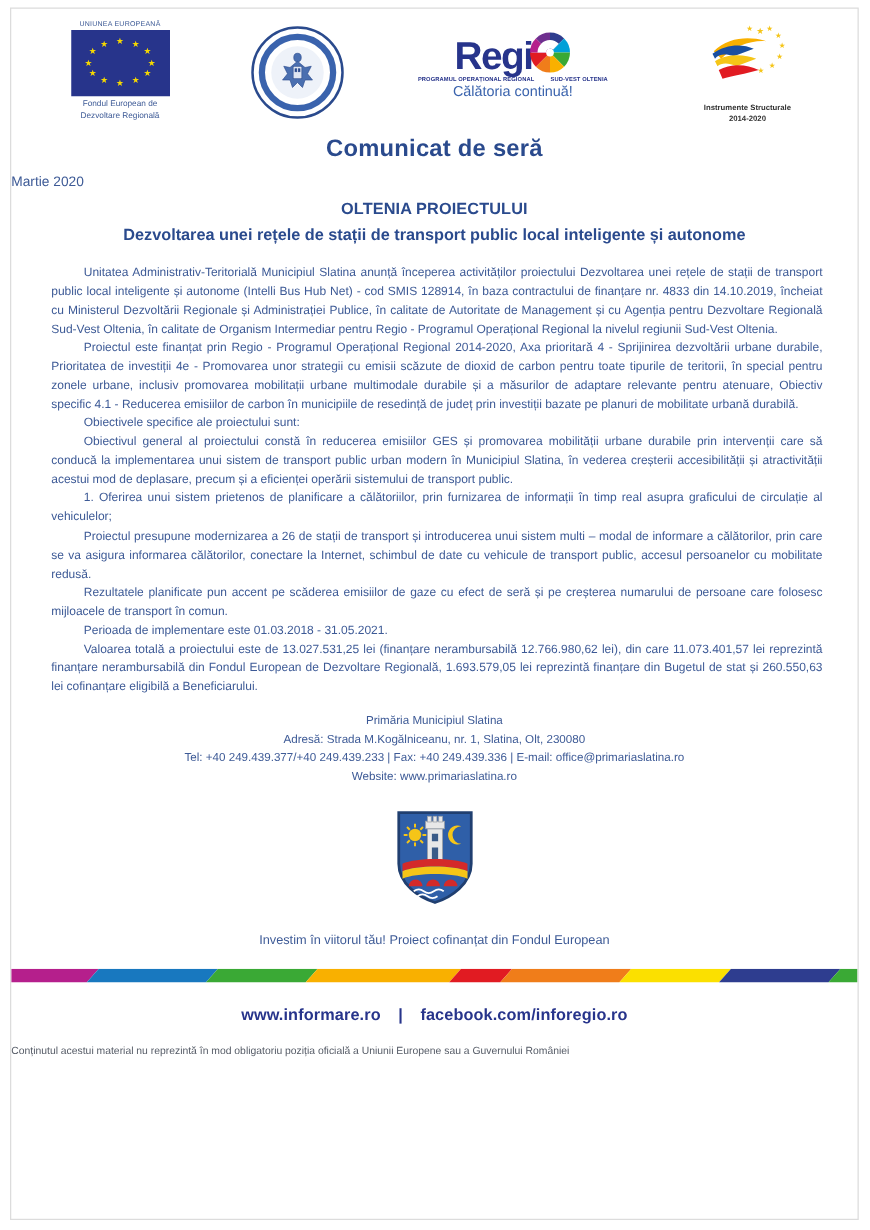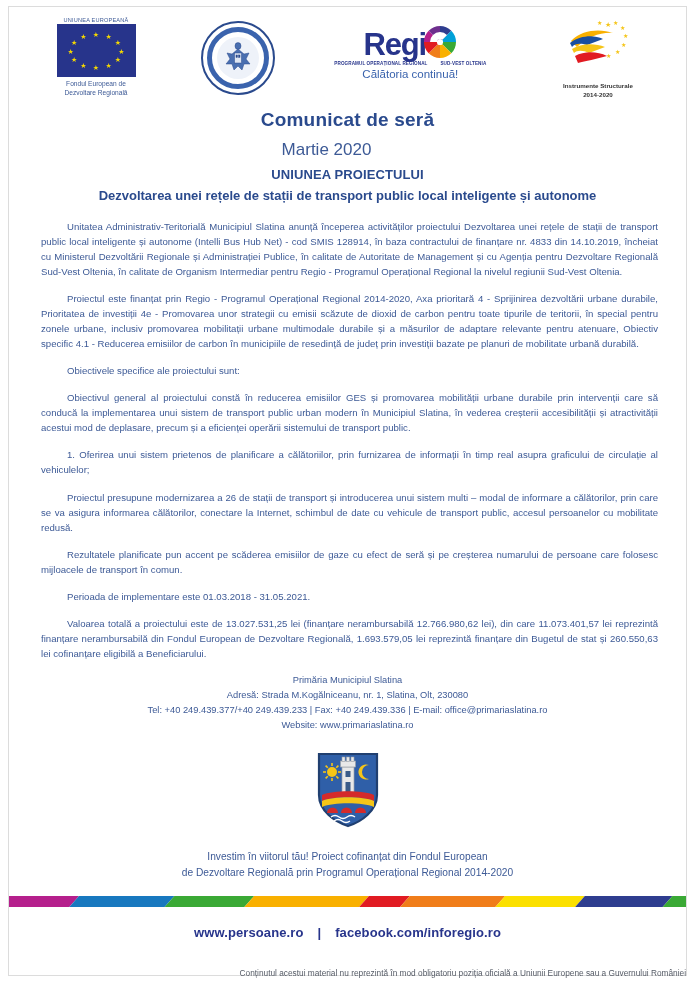--- a/index.html
+++ b/index.html
@@ -133,22 +133,22 @@
   
   .title-main {
     text-align: center;
     font-size: 19px;
     font-weight: bold;
     color: #2a4a8d;
     margin: 10px 0 0 0;
     letter-spacing: .2px;
   }
   .date-line {
-    text-align: center;
-    font-size: 17px;
+    text-align: left;
+    font-size: 11px;
     color: #3d5a96;
     padding-right: 42px;
     margin-top: 9px;
   }
   .subtitle-1 {
     text-align: center;
     font-size: 13px;
     font-weight: bold;
     color: #2a4a8d;
     margin-top: 7px;
@@ -163,21 +163,21 @@
     line-height: 1.45;
     padding: 0 26px;
   }
 
   
   .body-wrap {
     padding: 0 28px 0 32px;
     margin-top: 13px;
   }
   p.para {
-    margin: 12px 0 0 0;
+    margin: 0 0 0 0;
     font-size: 9.6px;
     line-height: 1.57;
     color: #3d5a96;
     text-align: justify;
     text-indent: 26px;
     text-justify: inter-word;
   }
 
   
   .contact {
@@ -212,24 +212,24 @@
   .links {
     text-align: center;
     font-size: 13px;
     font-weight: bold;
     color: #27348b;
     margin-top: 18px;
     letter-spacing: .1px;
   }
   .links .sep { margin: 0 14px; font-weight: bold; }
   .disclaimer {
-    text-align: right;
+    text-align: left;
     font-size: 8.3px;
     color: #555b66;
-    margin-top: 28px;
+    margin-top: 16px;
   }
 </style>
 </head>
 <body>
 
 <div class="page">
 
   <div class="logo-row">
 
     <div class="logo-block eu-logo">
@@ -326,21 +326,21 @@
       </svg>
       <div class="instr-cap">
         <div>Instrumente Structurale</div>
         <div>2014-2020</div>
       </div>
     </div>
   </div>
 
   <div class="title-main">Comunicat de seră</div>
   <div class="date-line">Martie 2020</div>
-  <div class="subtitle-1">UNIUNEA PROIECTULUI</div>
+  <div class="subtitle-1">OLTENIA PROIECTULUI</div>
   <div class="subtitle-2">
     <div>Dezvoltarea unei rețele de stații de transport public local inteligente și autonome</div>
   </div>
 
   <div class="body-wrap">
     <p class="para">Unitatea Administrativ-Teritorială Municipiul Slatina anunță începerea activităților proiectului Dezvoltarea unei rețele de stații de transport public local inteligente și autonome (Intelli Bus Hub Net) - cod SMIS 128914, în baza contractului de finanțare nr. 4833 din 14.10.2019, încheiat cu Ministerul Dezvoltării Regionale și Administrației Publice, în calitate de Autoritate de Management și cu Agenția pentru Dezvoltare Regională Sud-Vest Oltenia, în calitate de Organism Intermediar pentru Regio - Programul Operațional Regional la nivelul regiunii Sud-Vest Oltenia.</p>
     <p class="para">Proiectul este finanțat prin Regio - Programul Operațional Regional 2014-2020, Axa prioritară 4 - Sprijinirea dezvoltării urbane durabile, Prioritatea de investiții 4e - Promovarea unor strategii cu emisii scăzute de dioxid de carbon pentru toate tipurile de teritorii, în special pentru zonele urbane, inclusiv promovarea mobilitații urbane multimodale durabile și a măsurilor de adaptare relevante pentru atenuare, Obiectiv specific 4.1 - Reducerea emisiilor de carbon în municipiile de resedință de județ prin investiții bazate pe planuri de mobilitate urbană durabilă.</p>
     <p class="para">Obiectivele specifice ale proiectului sunt:</p>
     <p class="para">Obiectivul general al proiectului constă în reducerea emisiilor GES și promovarea mobilității urbane durabile prin intervenții care să conducă la implementarea unui sistem de transport public urban modern în Municipiul Slatina, în vederea creșterii accesibilității și atractivității acestui mod de deplasare, precum și a eficienței operării sistemului de transport public.</p>
     <p class="para">1. Oferirea unui sistem prietenos de planificare a călătoriilor, prin furnizarea de informații în timp real asupra graficului de circulație al vehiculelor;</p>
@@ -398,34 +398,33 @@
       </g>
       <g stroke="#ffffff" stroke-width="1.4" fill="none">
         <path d="M16 66 q4 -3 8 0 q4 3 8 0 q4 -3 8 0"></path>
         <path d="M19 70 q4 -3 8 0 q4 3 8 0"></path>
       </g>
     </svg>
   </div>
 
   <div class="investim">
     <div>Investim în viitorul tău! Proiect cofinanțat din Fondul European</div>
-    <div>de Dezvoltare Regională prin Programul Operațional Regional 2014-2020</div>
   </div>
 
   <svg class="stripe" viewBox="0 0 696 11" preserveAspectRatio="none">
     <polygon points="0,0 72,0 62,11 0,11" fill="#b51f8c"></polygon>
     <polygon points="72,0 170,0 160,11 62,11" fill="#1878bf"></polygon>
     <polygon points="170,0 252,0 242,11 160,11" fill="#3aa935"></polygon>
     <polygon points="252,0 370,0 360,11 242,11" fill="#f9b000"></polygon>
     <polygon points="370,0 412,0 402,11 360,11" fill="#e11b22"></polygon>
     <polygon points="412,0 510,0 500,11 402,11" fill="#f07d1a"></polygon>
     <polygon points="510,0 592,0 582,11 500,11" fill="#fbe000"></polygon>
     <polygon points="592,0 682,0 672,11 582,11" fill="#2e3d8f"></polygon>
     <polygon points="682,0 696,0 696,11 672,11" fill="#3aa935"></polygon>
   </svg>
 
   <div class="links">
-    <span>www.persoane.ro</span><span class="sep">|</span><span>facebook.com/inforegio.ro</span>
+    <span>www.informare.ro</span><span class="sep">|</span><span>facebook.com/inforegio.ro</span>
   </div>
 
   <div class="disclaimer">Conținutul acestui material nu reprezintă în mod obligatoriu poziția oficială a Uniunii Europene sau a Guvernului României</div>
 
 </div>
 
 </body></html>

